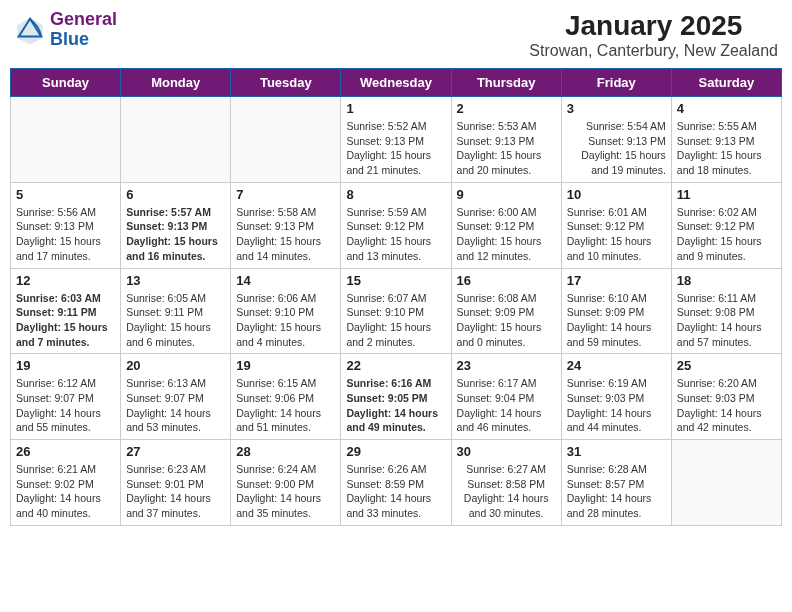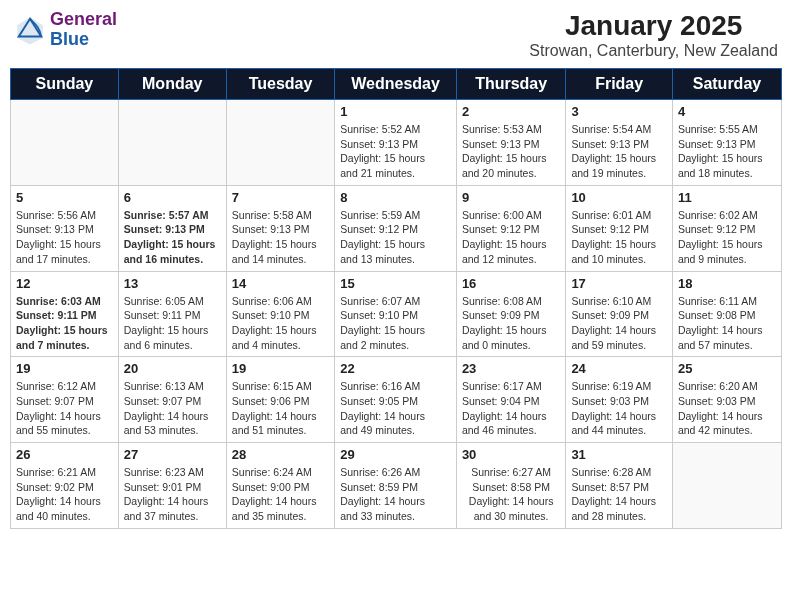--- a/index.html
+++ b/index.html
@@ -44,23 +44,23 @@
     .calendar-subtitle {
       font-size: 16px;
       color: #444;
     }
     .calendar {
       width: 100%;
       border-collapse: collapse;
       border: 1px solid #ccc;
     }
     .calendar th {
-      background-color: #0f172a;
+      background-color: #701a75;
       color: #fff;
-      font-size: 16px;
+      font-size: 13px;
       font-weight: bold;
       text-align: center;
       padding: 6px 16px;
       border: 1px solid #1a5fa8;
     }
     .calendar td {
       width: calc(100% / 7);
       vertical-align: top;
       border: 1px solid #ccc;
       padding: 4px 5px;
@@ -134,21 +134,21 @@
         </td>
         <td>
           <div class="day-number">2</div>
           <div class="day-info" style="white-space: pre-line;">Sunrise: 5:53 AM
 Sunset: 9:13 PM
 Daylight: 15 hours
 and 20 minutes.</div>
         </td>
         <td>
           <div class="day-number">3</div>
-          <div class="day-info" style="white-space: pre-line;">Sunrise: 5:54 AM
+          <div class="day-info" style="white-space: pre-line; text-align: right;">Sunrise: 5:54 AM
 Sunset: 9:13 PM
 Daylight: 15 hours
 and 19 minutes.</div>
         </td>
         <td>
           <div class="day-number">4</div>
           <div class="day-info" style="white-space: pre-line;">Sunrise: 5:55 AM
 Sunset: 9:13 PM
 Daylight: 15 hours
 and 18 minutes.</div>
@@ -273,21 +273,21 @@
         </td>
         <td>
           <div class="day-number">19</div>
           <div class="day-info" style="white-space: pre-line;">Sunrise: 6:15 AM
 Sunset: 9:06 PM
 Daylight: 14 hours
 and 51 minutes.</div>
         </td>
         <td>
           <div class="day-number">22</div>
-          <div class="day-info" style="white-space: pre-line;">Sunrise: 6:16 AM
+          <div class="day-info" style="white-space: pre-line; font-weight: bold;">Sunrise: 6:16 AM
 Sunset: 9:05 PM
 Daylight: 14 hours
 and 49 minutes.</div>
         </td>
         <td>
           <div class="day-number">23</div>
           <div class="day-info" style="white-space: pre-line;">Sunrise: 6:17 AM
 Sunset: 9:04 PM
 Daylight: 14 hours
 and 46 minutes.</div>

